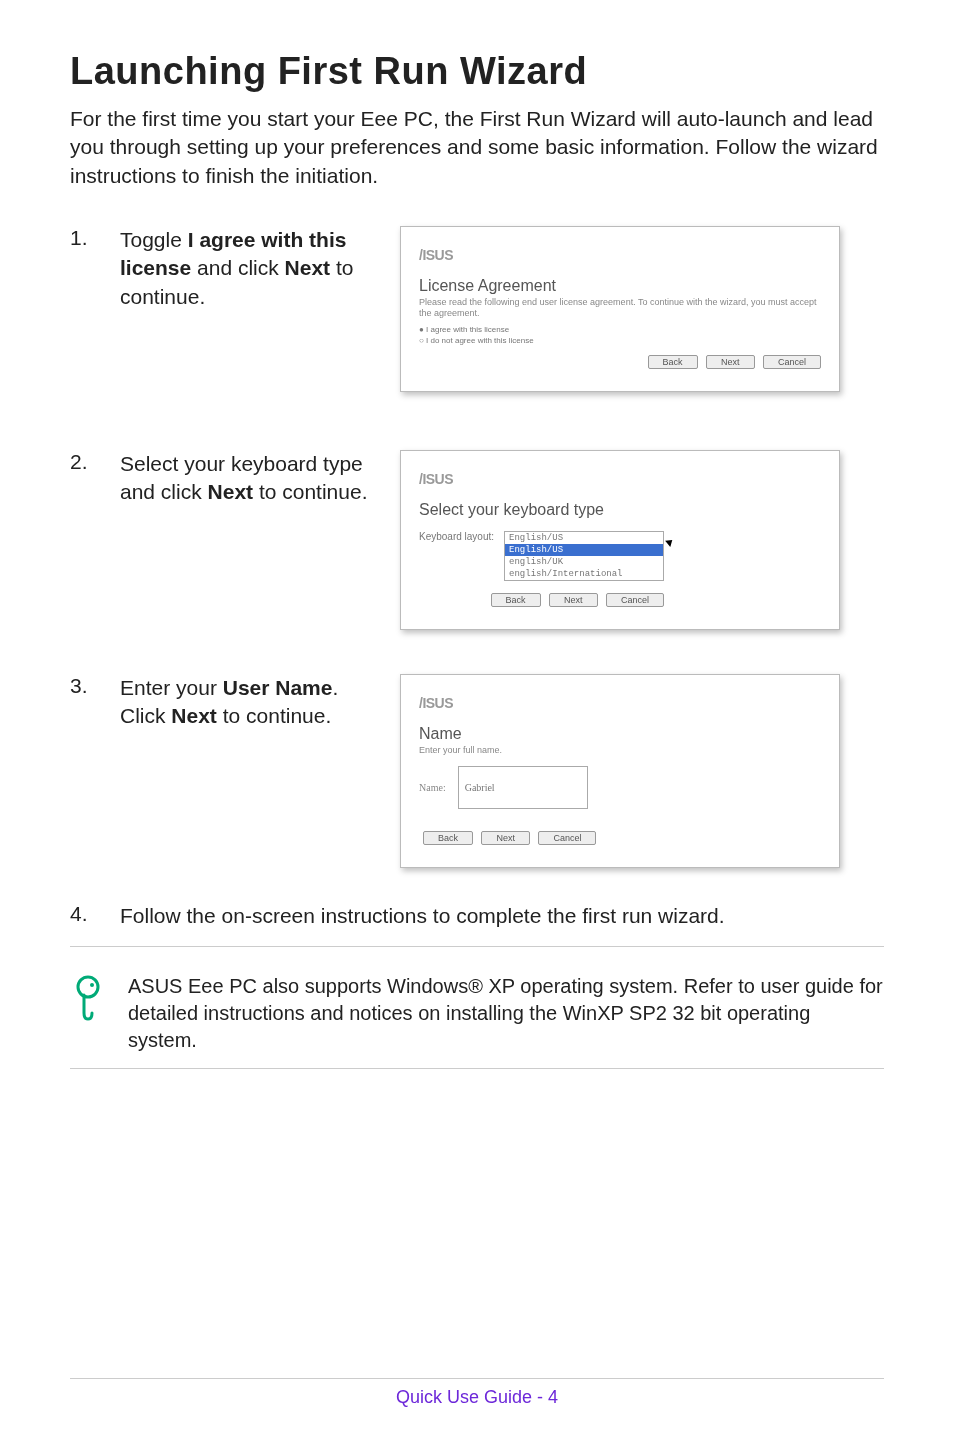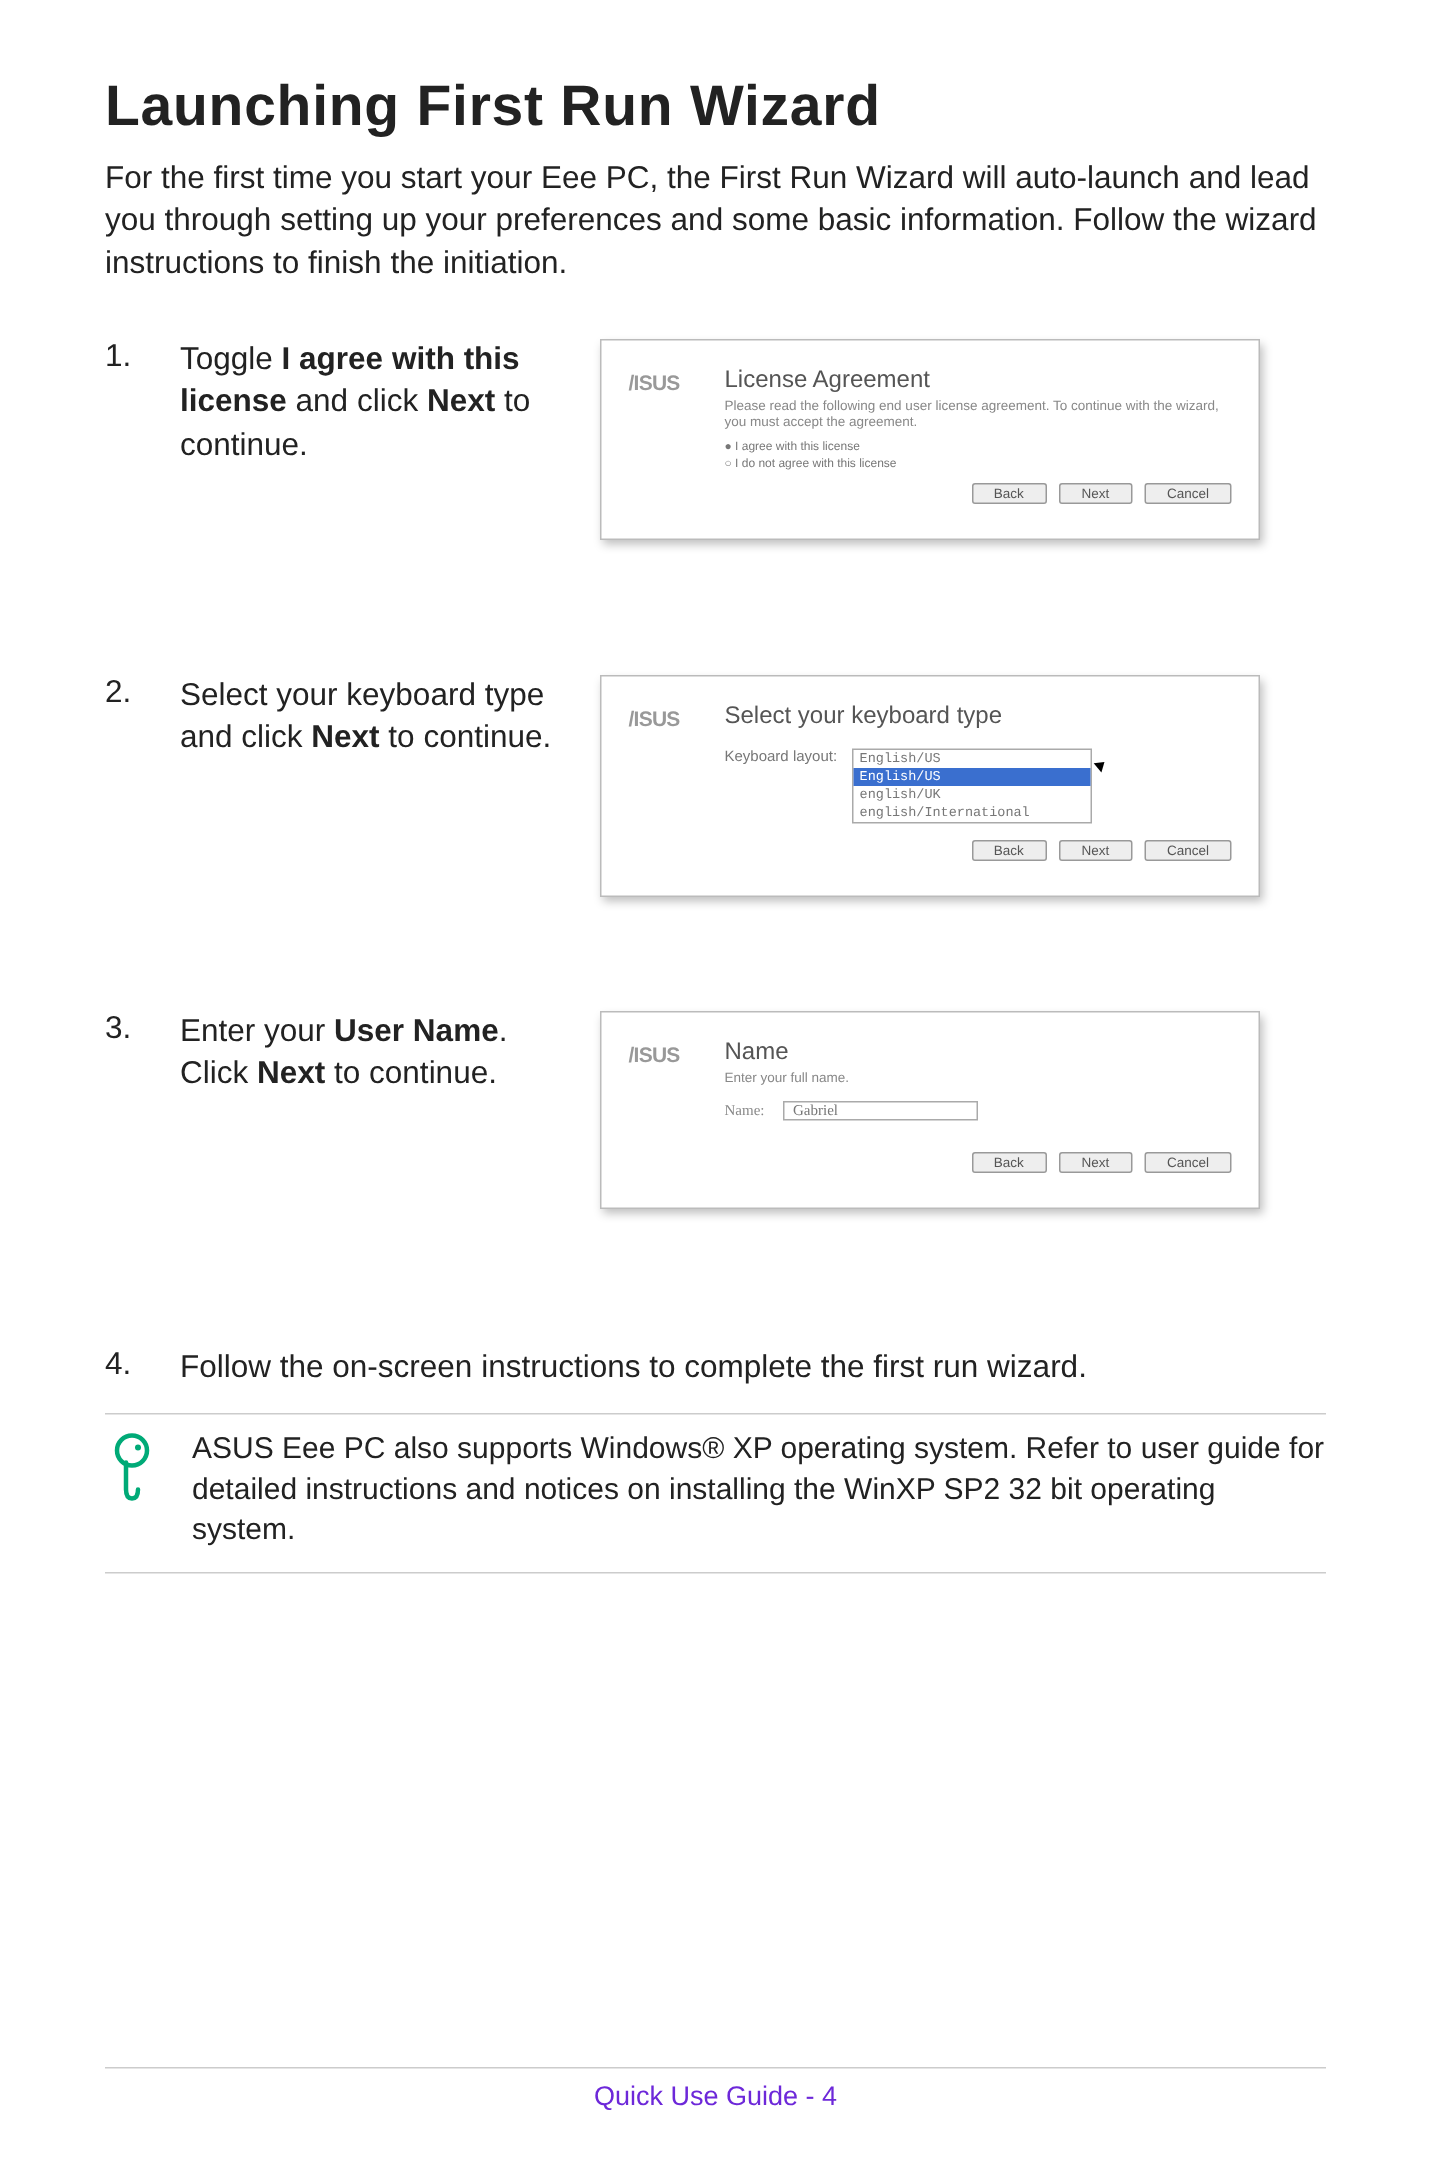--- a/index.html
+++ b/index.html
@@ -46,20 +46,21 @@
   .thumb {
     width: 440px;
     background: #fff;
     border: 1px solid #bbb;
     box-shadow: 2px 3px 6px rgba(0,0,0,.25);
     padding: 18px 18px 22px 18px;
     display: flex;
     gap: 14px;
     align-items: flex-start;
     font-family: Arial, sans-serif;
+    flex-direction: column;
   }
   .asus-logo {
     width: 50px;
     color: #999;
     font-weight: 700;
     font-size: 14px;
     letter-spacing: -0.5px;
     padding-top: 2px;
   }
   .asus-logo::before { content: "/ISUS"; }
@@ -104,24 +105,24 @@
     content:"";
     position:absolute;right:-10px;top:6px;
     width:0;height:0;
     border-left:6px solid #000;
     border-top:4px solid transparent;
     border-bottom:4px solid transparent;
     transform:rotate(-40deg);
   }
   .name-row{display:flex;align-items:center;gap:12px;margin-top:10px;margin-bottom:18px;font-family:Liberation Serif, serif;}
   .name-lbl{font-size:10px;color:#888;}
-  .name-input{border:1px solid #aaa;background:#fff;color:#777;font-size:10px;padding:0 6px;width:130px;}
+  .name-input{border:1px solid #aaa;background:#fff;color:#777;font-size:10px;padding:15px 6px;width:130px;}
   .note-block{
     display:flex; gap:18px; border-top:1px solid #ccc;border-bottom:1px solid #ccc;
-    padding:10px 0 14px 0; align-items:flex-start; margin-top:10px;
+    padding:26px 0 14px 0; align-items:flex-start; margin-top:10px;
   }
   .note-icon{
     width:40px;flex-shrink:0;padding-top:2px;
   }
   .note-icon svg{width:36px;height:48px;}
   .note-text{font-size:20px;line-height:1.35;}
   .footer{
     position:absolute;bottom:30px;left:0;right:0;
     text-align:center;border-top:1px solid #ccc;padding-top:8px;
     font-size:18px;color:#6d28d9;

